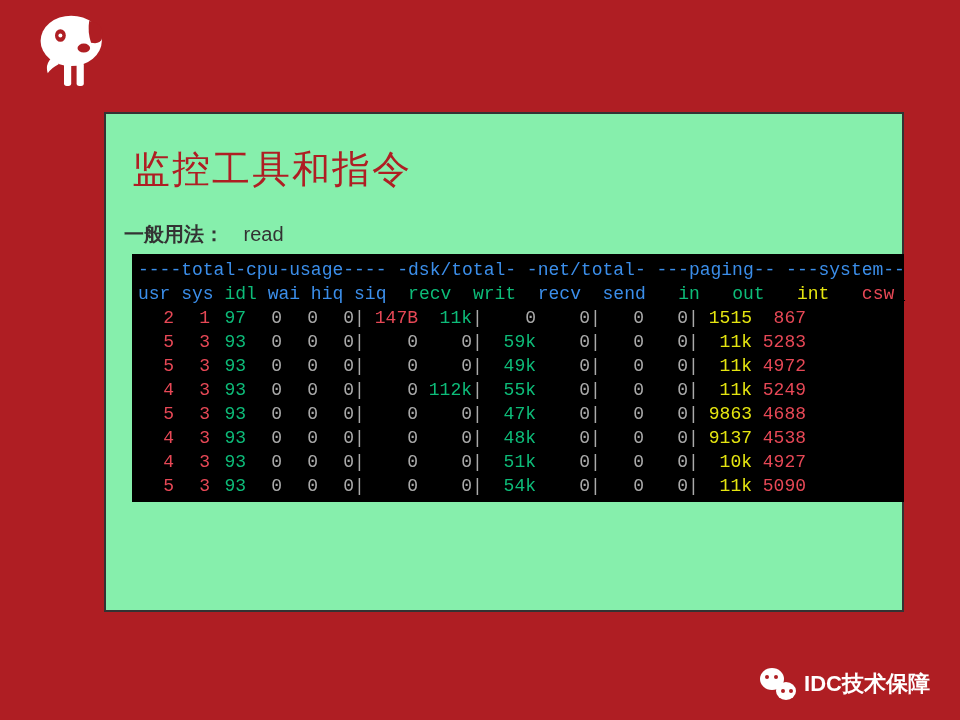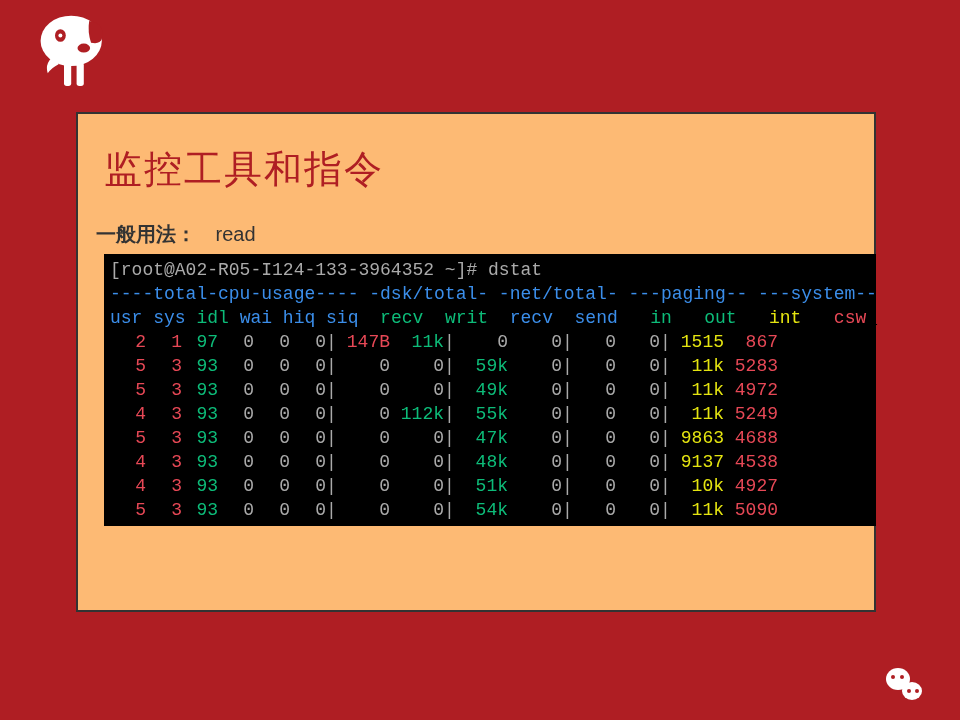--- a/index.html
+++ b/index.html
@@ -1,18 +1,18 @@
 <!DOCTYPE html>
 <html><head>
 <meta charset="utf-8">
 <style>
 html,body{margin:0;padding:0;width:960px;height:720px;background:#af1e23;font-family:"Microsoft YaHei","PingFang SC",sans-serif;overflow:hidden}
 .header{height:108px;position:relative}
 .logo{position:absolute;left:28px;top:8px;width:90px;height:82px}
-.card{position:absolute;left:76px;top:112px;width:800px;height:500px;background:#fdba74;border:2px solid #333;box-sizing:border-box;padding:20px 26px}
+.card{position:absolute;left:104px;top:112px;width:800px;height:500px;background:#86efac;border:2px solid #333;box-sizing:border-box;padding:20px 26px}
 .title{color:#af1e23;font-size:38px;font-weight:400;letter-spacing:2px;margin:10px 0 26px 0}
 .sub-bold{font-weight:700;font-size:20px;color:#333;margin:6px 0}
 .desc{font-size:20px;color:#333;line-height:30px;margin:4px 0 18px 0}
 .usage{font-weight:700;font-size:20px;color:#333;margin:8px 0 6px -8px}
 .usage .val{font-weight:400;margin-left:14px}
 .term{background:#000;font-family:"Consolas","Courier New",monospace;font-size:18px;line-height:24px;padding:4px 6px;width:760px;position:relative}
 .prompt{color:#aaa}
 .hdr{white-space:pre}
 .hdr .blue{color:#3b8eea}
 .cols{white-space:pre;text-decoration:underline}
@@ -46,21 +46,20 @@
 </div>
 
 <div class="card">
   <div class="title">监控工具和指令</div>
   <div class="usage">
     <span>一般用法：</span>
     <span class="val">read</span>
   </div>
 
   <div class="term">
-    <div class="prompt">[root@A02-R05-I124-133-3964352 ~]# dstat</div>
     <div class="hdr"><span class="blue">----total-cpu-usage---- -dsk/total- -net/total- ---paging-- ---system--</span></div>
     <div class="cols"><span class="blue">usr sys</span> <span class="green">idl</span> <span class="blue">wai hiq siq</span>|<span class="green"> recv  writ</span>|<span class="blue"> recv  send</span>|<span class="green">  in   out </span>|<span class="yellow"> int </span>  <span class="red">csw </span></div>
     <div id="rows">
         <div class="row"><span class="red" style="width:36px">2</span><span class="red" style="width:36px">1</span><span class="green" style="width:36px">97</span><span class="gray" style="width:36px">0</span><span class="gray" style="width:36px">0</span><span class="gray" style="width:36px">0</span><span class="gray" style="width:10px;text-align:center">|</span><span class="red" style="width:54px">147B</span><span class="green" style="width:54px">11k</span><span class="gray" style="width:10px;text-align:center">|</span><span class="gray" style="width:54px">0</span><span class="gray" style="width:54px">0</span><span class="gray" style="width:10px;text-align:center">|</span><span class="gray" style="width:44px">0</span><span class="gray" style="width:44px">0</span><span class="gray" style="width:10px;text-align:center">|</span><span class="yellow" style="width:54px">1515</span><span class="red" style="width:54px">867</span></div>
         <div class="row"><span class="red" style="width:36px">5</span><span class="red" style="width:36px">3</span><span class="green" style="width:36px">93</span><span class="gray" style="width:36px">0</span><span class="gray" style="width:36px">0</span><span class="gray" style="width:36px">0</span><span class="gray" style="width:10px;text-align:center">|</span><span class="gray" style="width:54px">0</span><span class="gray" style="width:54px">0</span><span class="gray" style="width:10px;text-align:center">|</span><span class="green" style="width:54px">59k</span><span class="gray" style="width:54px">0</span><span class="gray" style="width:10px;text-align:center">|</span><span class="gray" style="width:44px">0</span><span class="gray" style="width:44px">0</span><span class="gray" style="width:10px;text-align:center">|</span><span class="yellow" style="width:54px">11k</span><span class="red" style="width:54px">5283</span></div>
         <div class="row"><span class="red" style="width:36px">5</span><span class="red" style="width:36px">3</span><span class="green" style="width:36px">93</span><span class="gray" style="width:36px">0</span><span class="gray" style="width:36px">0</span><span class="gray" style="width:36px">0</span><span class="gray" style="width:10px;text-align:center">|</span><span class="gray" style="width:54px">0</span><span class="gray" style="width:54px">0</span><span class="gray" style="width:10px;text-align:center">|</span><span class="green" style="width:54px">49k</span><span class="gray" style="width:54px">0</span><span class="gray" style="width:10px;text-align:center">|</span><span class="gray" style="width:44px">0</span><span class="gray" style="width:44px">0</span><span class="gray" style="width:10px;text-align:center">|</span><span class="yellow" style="width:54px">11k</span><span class="red" style="width:54px">4972</span></div>
         <div class="row"><span class="red" style="width:36px">4</span><span class="red" style="width:36px">3</span><span class="green" style="width:36px">93</span><span class="gray" style="width:36px">0</span><span class="gray" style="width:36px">0</span><span class="gray" style="width:36px">0</span><span class="gray" style="width:10px;text-align:center">|</span><span class="gray" style="width:54px">0</span><span class="green" style="width:54px">112k</span><span class="gray" style="width:10px;text-align:center">|</span><span class="green" style="width:54px">55k</span><span class="gray" style="width:54px">0</span><span class="gray" style="width:10px;text-align:center">|</span><span class="gray" style="width:44px">0</span><span class="gray" style="width:44px">0</span><span class="gray" style="width:10px;text-align:center">|</span><span class="yellow" style="width:54px">11k</span><span class="red" style="width:54px">5249</span></div>
         <div class="row"><span class="red" style="width:36px">5</span><span class="red" style="width:36px">3</span><span class="green" style="width:36px">93</span><span class="gray" style="width:36px">0</span><span class="gray" style="width:36px">0</span><span class="gray" style="width:36px">0</span><span class="gray" style="width:10px;text-align:center">|</span><span class="gray" style="width:54px">0</span><span class="gray" style="width:54px">0</span><span class="gray" style="width:10px;text-align:center">|</span><span class="green" style="width:54px">47k</span><span class="gray" style="width:54px">0</span><span class="gray" style="width:10px;text-align:center">|</span><span class="gray" style="width:44px">0</span><span class="gray" style="width:44px">0</span><span class="gray" style="width:10px;text-align:center">|</span><span class="yellow" style="width:54px">9863</span><span class="red" style="width:54px">4688</span></div>
         <div class="row"><span class="red" style="width:36px">4</span><span class="red" style="width:36px">3</span><span class="green" style="width:36px">93</span><span class="gray" style="width:36px">0</span><span class="gray" style="width:36px">0</span><span class="gray" style="width:36px">0</span><span class="gray" style="width:10px;text-align:center">|</span><span class="gray" style="width:54px">0</span><span class="gray" style="width:54px">0</span><span class="gray" style="width:10px;text-align:center">|</span><span class="green" style="width:54px">48k</span><span class="gray" style="width:54px">0</span><span class="gray" style="width:10px;text-align:center">|</span><span class="gray" style="width:44px">0</span><span class="gray" style="width:44px">0</span><span class="gray" style="width:10px;text-align:center">|</span><span class="yellow" style="width:54px">9137</span><span class="red" style="width:54px">4538</span></div>
         <div class="row"><span class="red" style="width:36px">4</span><span class="red" style="width:36px">3</span><span class="green" style="width:36px">93</span><span class="gray" style="width:36px">0</span><span class="gray" style="width:36px">0</span><span class="gray" style="width:36px">0</span><span class="gray" style="width:10px;text-align:center">|</span><span class="gray" style="width:54px">0</span><span class="gray" style="width:54px">0</span><span class="gray" style="width:10px;text-align:center">|</span><span class="green" style="width:54px">51k</span><span class="gray" style="width:54px">0</span><span class="gray" style="width:10px;text-align:center">|</span><span class="gray" style="width:44px">0</span><span class="gray" style="width:44px">0</span><span class="gray" style="width:10px;text-align:center">|</span><span class="yellow" style="width:54px">10k</span><span class="red" style="width:54px">4927</span></div>
@@ -71,13 +70,14 @@
 
 <div class="footer">
   <div class="wechat-ico">
     <div class="b1"></div>
       <div class="b2"></div>
     <div class="e" style="left:5px;top:9px"></div>
       <div class="e" style="left:14px;top:9px"></div>
     <div class="e" style="right:3px;bottom:9px"></div>
       <div class="e" style="right:11px;bottom:9px"></div>
   </div>
+  <span>IDC技术保障</span>
 </div>
 
 </body></html>

